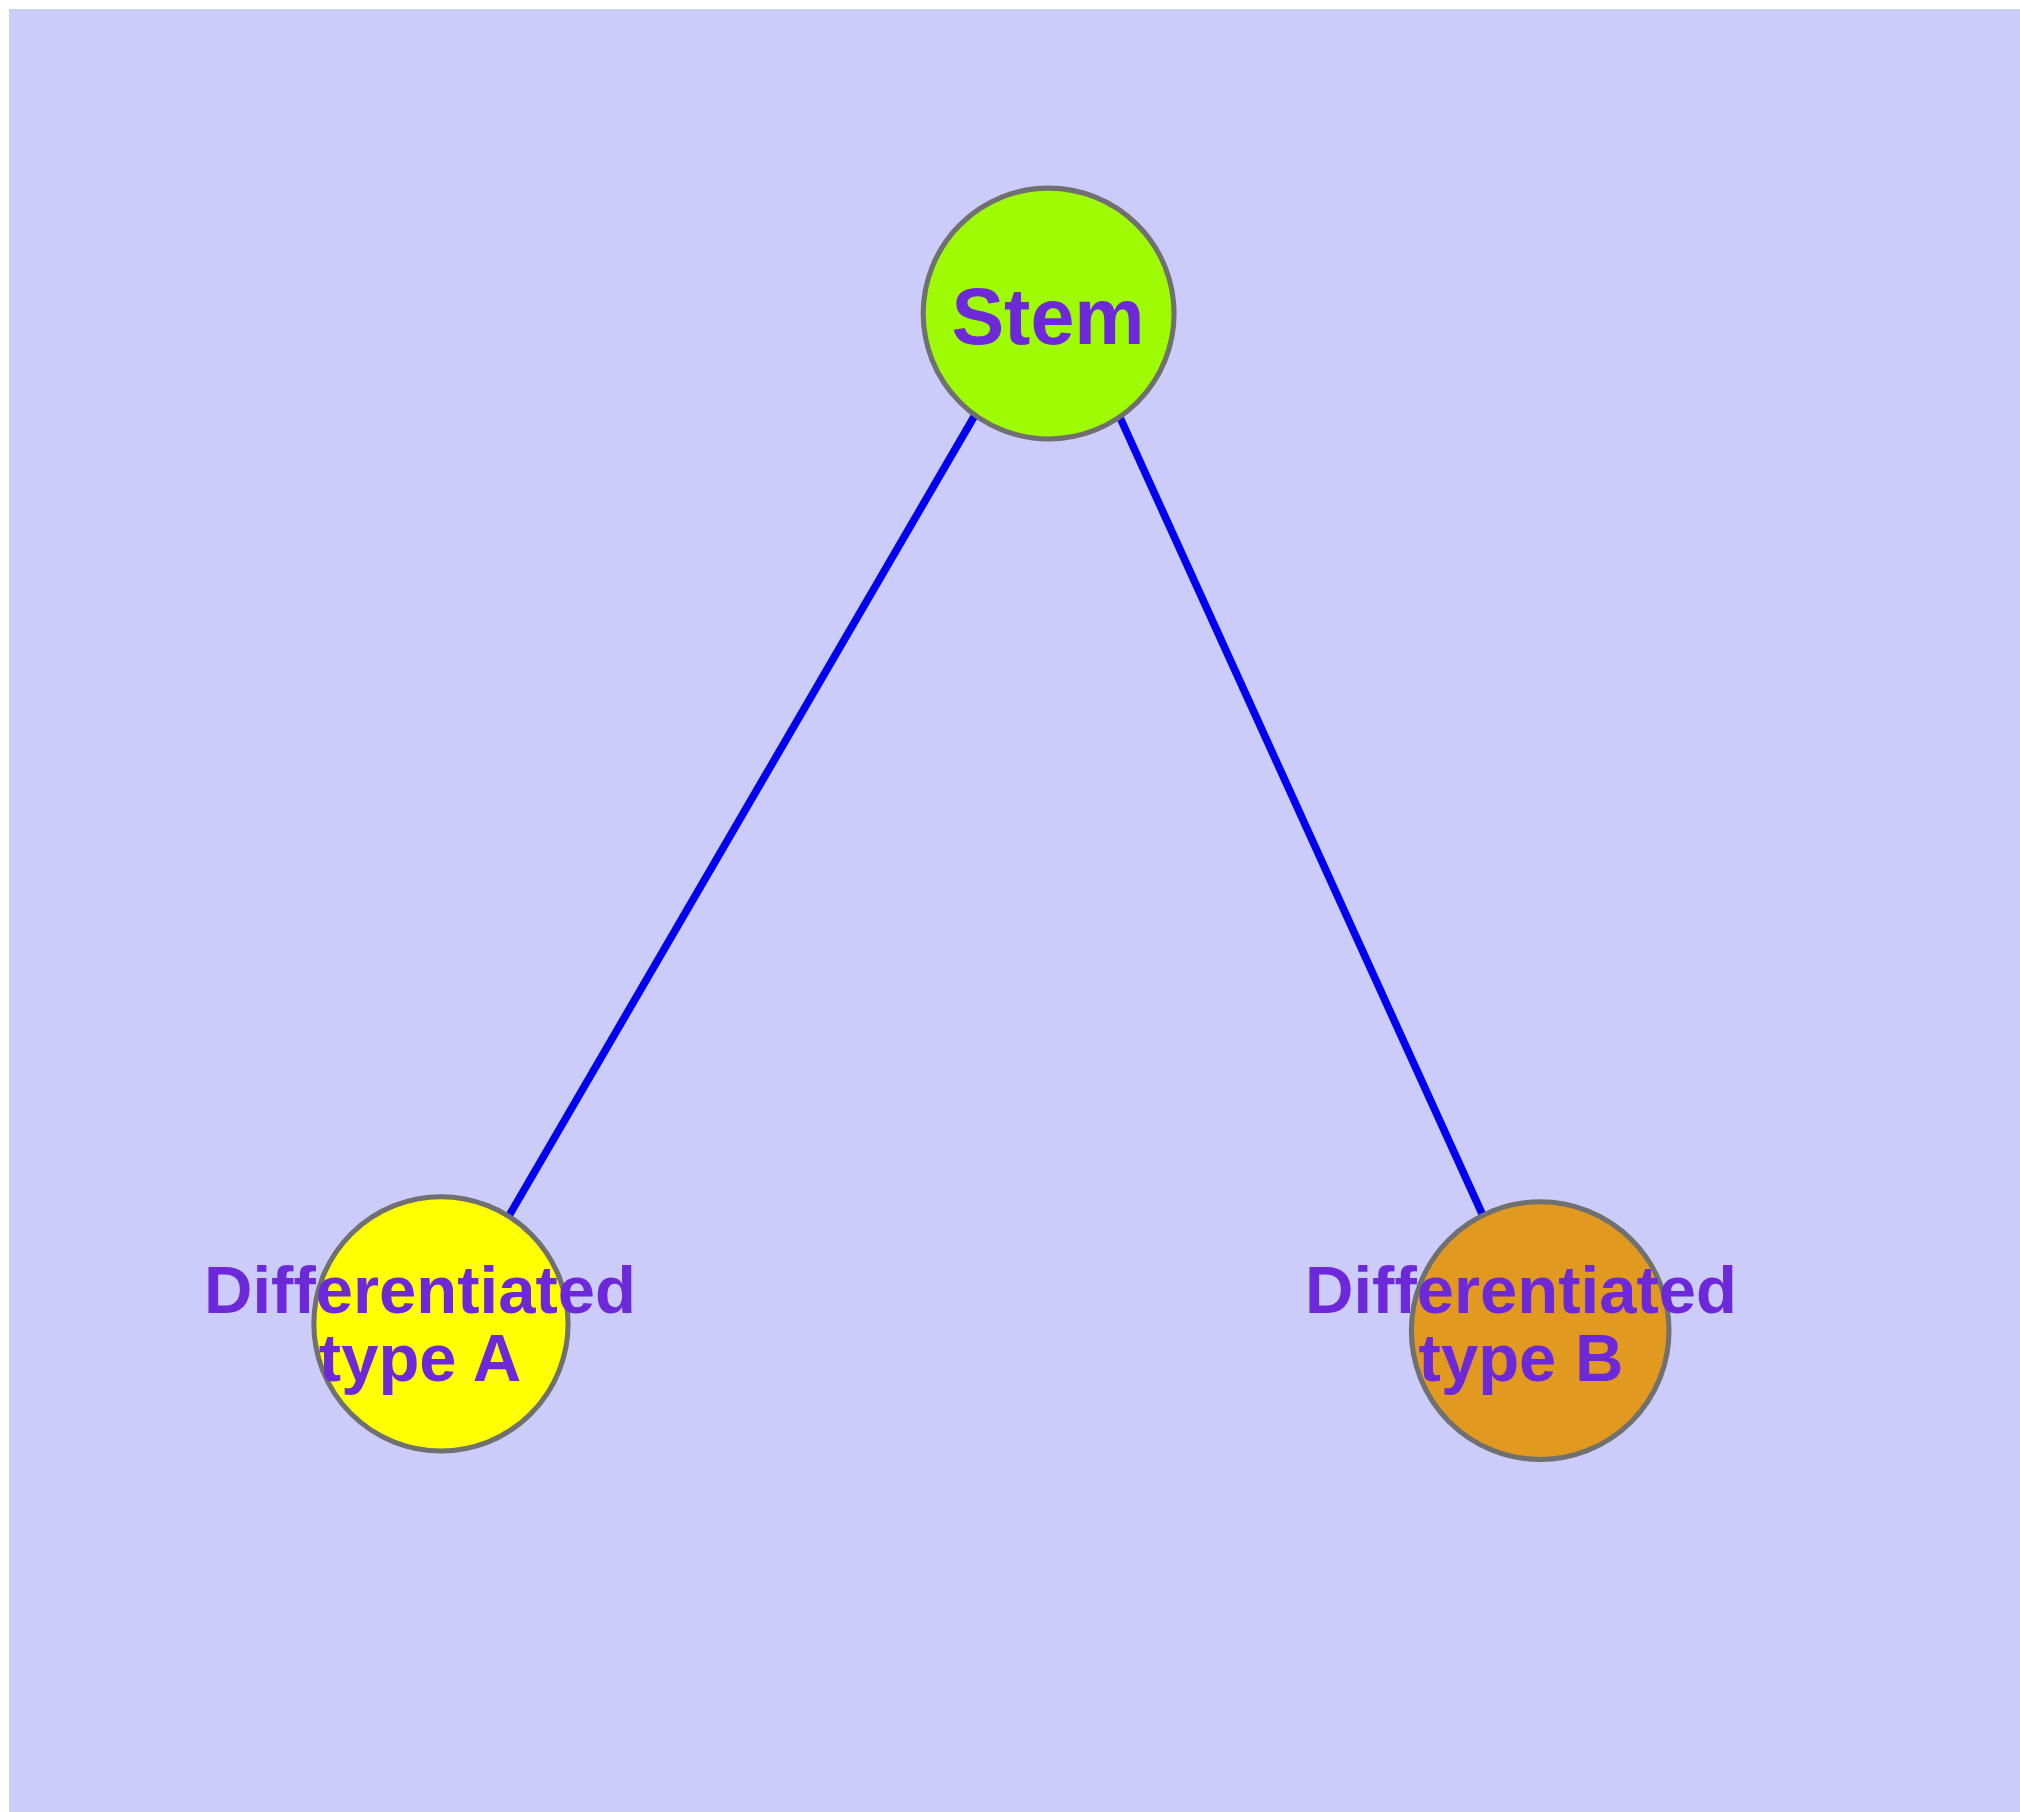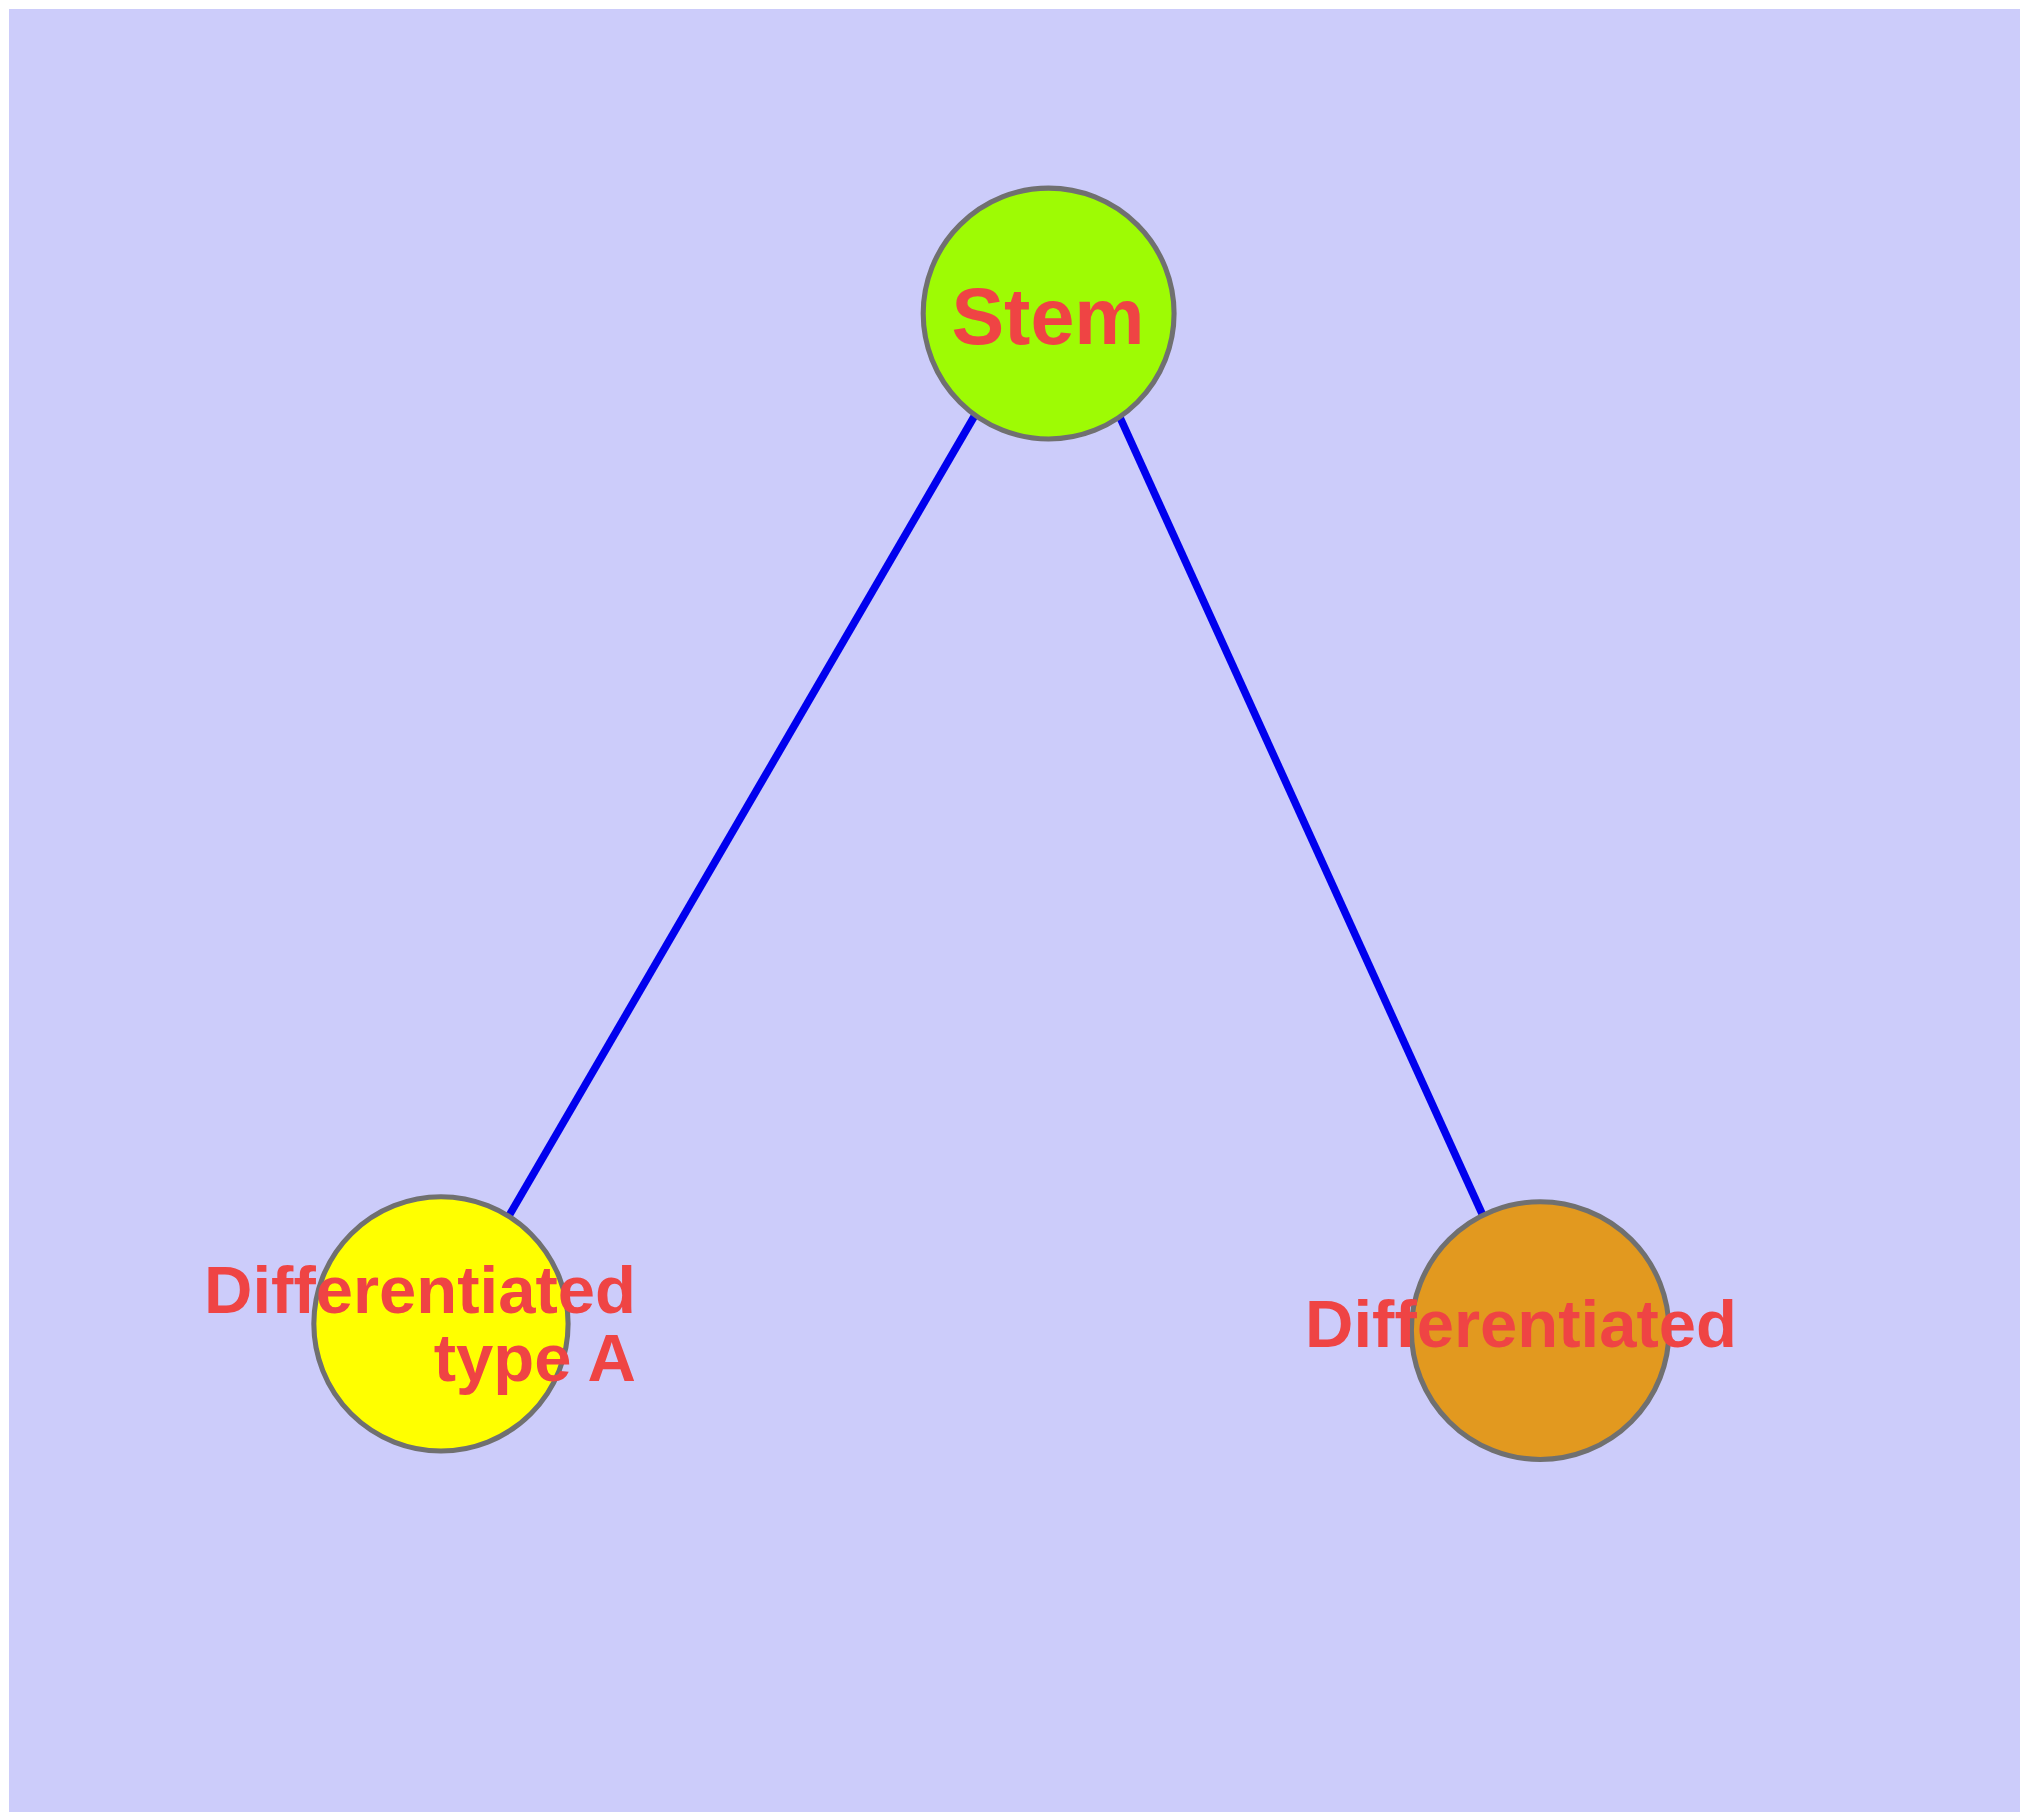--- a/index.html
+++ b/index.html
@@ -26,23 +26,23 @@
   #graph-svg {
     position: absolute;
     left: 0;
     top: 0;
     width: 2021px;
     height: 1812px;
     display: block;
   }
   .node-label {
     position: absolute;
-    text-align: right;
+    text-align: center;
     font-weight: bold;
-    color: #ef4444;
+    color: #6d28d9;
     line-height: 1.02;
     white-space: pre;
     pointer-events: none;
     transform: translate(-50%, -50%);
   }
   .label-stem {
     font-size: 79px;
   }
   .label-diff {
     font-size: 67px;
@@ -62,16 +62,16 @@
     <g id="nodes-group">
         <circle cx="1237" cy="370" r="148" fill="#9efb04" stroke="#707070" stroke-width="6"></circle>
         <circle cx="520" cy="1562" r="150" fill="#ffff00" stroke="#707070" stroke-width="6"></circle>
         <circle cx="1817" cy="1570" r="152" fill="#e2991f" stroke="#707070" stroke-width="6"></circle>
       </g>
   </svg>
 
   <div id="labels-layer">
       <div class="node-label label-stem" style="left: 1048px; top: 317px;"><div>Stem</div></div>
       <div class="node-label label-diff" style="left: 420px; top: 1324px;"><div>Differentiated</div><div>type A</div></div>
-      <div class="node-label label-diff" style="left: 1521px; top: 1324px;"><div>Differentiated</div></div>
+      <div class="node-label label-diff" style="left: 1521px; top: 1324px;"><div>Differentiated</div><div>type B</div></div>
     </div>
 </div>
 
 
 </body></html>

